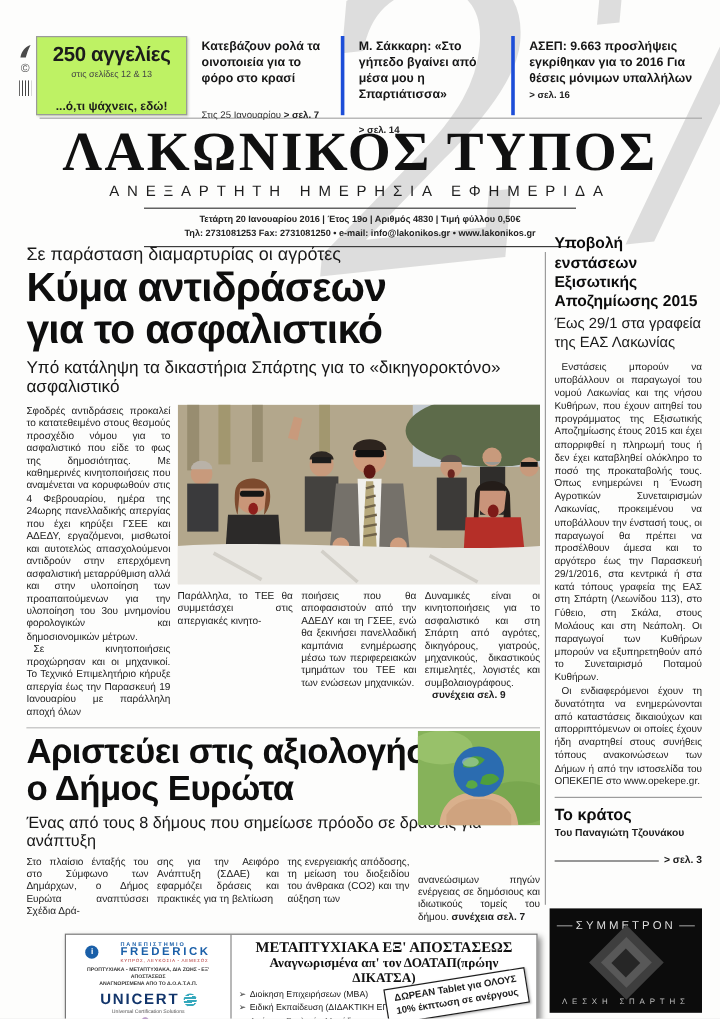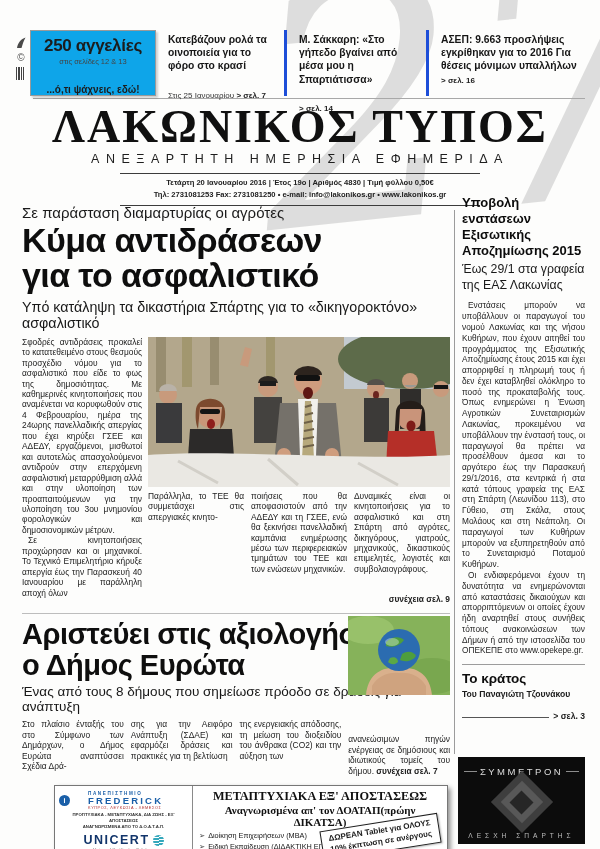--- a/index.html
+++ b/index.html
@@ -21,21 +21,21 @@
   
   .left-strip { position:absolute; left:13px; top:36px; width:16px; z-index:2;
     display:flex; flex-direction:column; align-items:center; gap:4px; }
   .copyright-glyph { font-size:10px; color:#555; line-height:1; }
   .barcode { width:10px; height:13px;
     background:repeating-linear-gradient(90deg,#444 0 1px,#fff 1px 2.5px); }
 
   
   .teasers { position:absolute; left:30px; top:30px; right:14px; height:66px;
     display:flex; z-index:2; }
-  .teaser-box { width:126px; background:#0ea5e9; border:1px solid #9a9a9a;
+  .teaser-box { width:126px; background:#bef264; border:1px solid #9a9a9a;
     box-shadow:1.5px 1.5px 2px rgba(0,0,0,.18); padding:5px 6px 4px; text-align:center; }
   .tb-l1 { font-size:17px; font-weight:bold; letter-spacing:-.3px; }
   .tb-l2 { font-size:7.5px; color:#444; margin-top:1px; }
   .tb-l3 { font-size:10px; font-weight:bold; margin-top:18px; }
   .teaser { padding:3px 9px 0 12px; }
   .teaser + .teaser { border-left:3px solid #1d4ed8; }
   .t2 { width:128px; } .t3 { width:142px; } .t4 { flex:1; }
   .t-title { font-size:10.3px; font-weight:bold; line-height:1.28; color:#161616; }
   .t-note { font-size:8px; color:#333; margin-top:18px; }
   .t-page { font-weight:bold; font-size:8px; color:#222; }
@@ -60,38 +60,38 @@
   .subhead { font-size:14.3px; margin-top:5px; color:#171717; }
 
   .art1-body { display:flex; margin-top:6px; }
   .col1 { width:120px; margin-right:6px; }
   .body-text { font-size:8.4px; line-height:1.245; text-align:justify; color:#212121; }
   .body-text p + p { text-indent:6px; }
   .art1-right { flex:1; }
   .photo-frame { width:302px; height:150px; overflow:hidden; }
   .art1-cols { display:flex; gap:7px; margin-top:4px; }
   .acol { flex:1; }
-  .continue { font-weight:bold; text-align:right;margin-top:20px; }
+  .continue { font-weight:bold; text-align:left; }
 
   .hr1 { border-top:1px solid #bdbdbd; margin:8px 0 5px; }
 
   .article2 { position:relative; }
   .globe-frame { position:absolute; right:0; top:-3px; width:102px; height:79px; overflow:hidden; }
   .headline2 { font-size:29px; font-weight:bold; line-height:1.06;
     letter-spacing:-.5px; color:#0e0e0e; }
   .subhead2 { font-size:13.5px; margin-top:4px; color:#171717; }
   .art2-cols { display:flex; gap:7px; margin-top:5px; }
   .art2-cols .acol:last-child { padding-top:15px; }
 
   
   .edu-ad { margin:9px 0 0 32px; width:394px; background:#fff;
     border:1px solid #777; box-shadow:2.5px 3px 5px rgba(0,0,0,.45); }
   .ad-top { display:flex; }
   .ad-left { width:138px; border-right:1px solid #8a8a8a; padding:5px 4px 4px; text-align:center; }
-  .fred-logo { display:flex; align-items:center; gap:18px; }
+  .fred-logo { display:flex; align-items:center; justify-content:center; gap:18px; }
   .fred-dot { width:11px; height:11px; border-radius:50%; background:#1a5fa8;
     color:#fff; font-size:7px; font-weight:bold; line-height:11px; }
   .fred-lines { text-align:left; }
   .fred-l1 { font-size:4.6px; letter-spacing:1.6px; color:#1a5fa8; font-weight:bold; }
   .fred-l2 { font-size:9.5px; font-weight:bold; color:#1a5fa8; letter-spacing:2.2px; line-height:1; }
   .fred-l3 { font-size:3.8px; color:#b03030; letter-spacing:.6px; }
   .fred-small { font-size:4.3px; font-weight:bold; color:#333; line-height:1.45; margin-top:2px; }
   .unicert-row { display:flex; align-items:center; justify-content:center; gap:3px; margin-top:3px; }
   .unicert-name { font-size:12.5px; font-weight:bold; color:#12356b; letter-spacing:1.5px; }
   .unicert-swirl { width:11px; height:11px; border-radius:50%;
@@ -199,21 +199,21 @@
     <div class="kicker">Σε παράσταση διαμαρτυρίας οι αγρότες</div>
     <div class="headline">
       <div>Κύμα αντιδράσεων</div>
       <div>για το ασφαλιστικό</div>
     </div>
     <div class="subhead">Υπό κατάληψη τα δικαστήρια Σπάρτης για το «δικηγοροκτόνο» ασφαλιστικό</div>
 
     <div class="art1-body">
       <div class="col1 body-text">
         <p>Σφοδρές αντιδράσεις προκαλεί το κατατεθειμένο στους θεσμούς προσχέδιο νόμου για το ασφαλιστικό που είδε το φως της δημοσιότητας. Με καθημερινές κινητοποιήσεις που αναμένεται να κορυφωθούν στις 4 Φεβρουαρίου, ημέρα της 24ωρης πανελλαδικής απεργίας που έχει κηρύξει ΓΣΕΕ και ΑΔΕΔΥ, εργαζόμενοι, μισθωτοί και αυτοτελώς απασχολούμενοι αντιδρούν στην επερχόμενη ασφαλιστική μεταρρύθμιση αλλά και στην υλοποίηση των προαπαιτούμενων για την υλοποίηση του 3ου μνημονίου φορολογικών και δημοσιονομικών μέτρων.</p>
-        <p>Σε κινητοποιήσεις προχώρησαν και οι μηχανικοί. Το Τεχνικό Επιμελητήριο κήρυξε απεργία έως την Παρασκευή 40 Ιανουαρίου με παράλληλη αποχή όλων</p>
+        <p>Σε κινητοποιήσεις προχώρησαν και οι μηχανικοί. Το Τεχνικό Επιμελητήριο κήρυξε απεργία έως την Παρασκευή 19 Ιανουαρίου με παράλληλη αποχή όλων</p>
       </div>
       <div class="art1-right">
         <div class="photo-frame">
           <svg width="302" height="150" viewBox="0 0 302 150">
             <rect width="302" height="150" fill="#b3a78c"></rect>
             <rect x="196" y="0" width="106" height="52" fill="#c3cad0"></rect>
             <ellipse cx="262" cy="22" rx="72" ry="30" fill="#5d6b4a"></ellipse>
             <rect x="8" y="0" width="10" height="55" fill="#988d70"></rect>
             <rect x="34" y="0" width="10" height="50" fill="#a2976f"></rect>
             <rect x="62" y="0" width="9" height="48" fill="#988d70"></rect>

